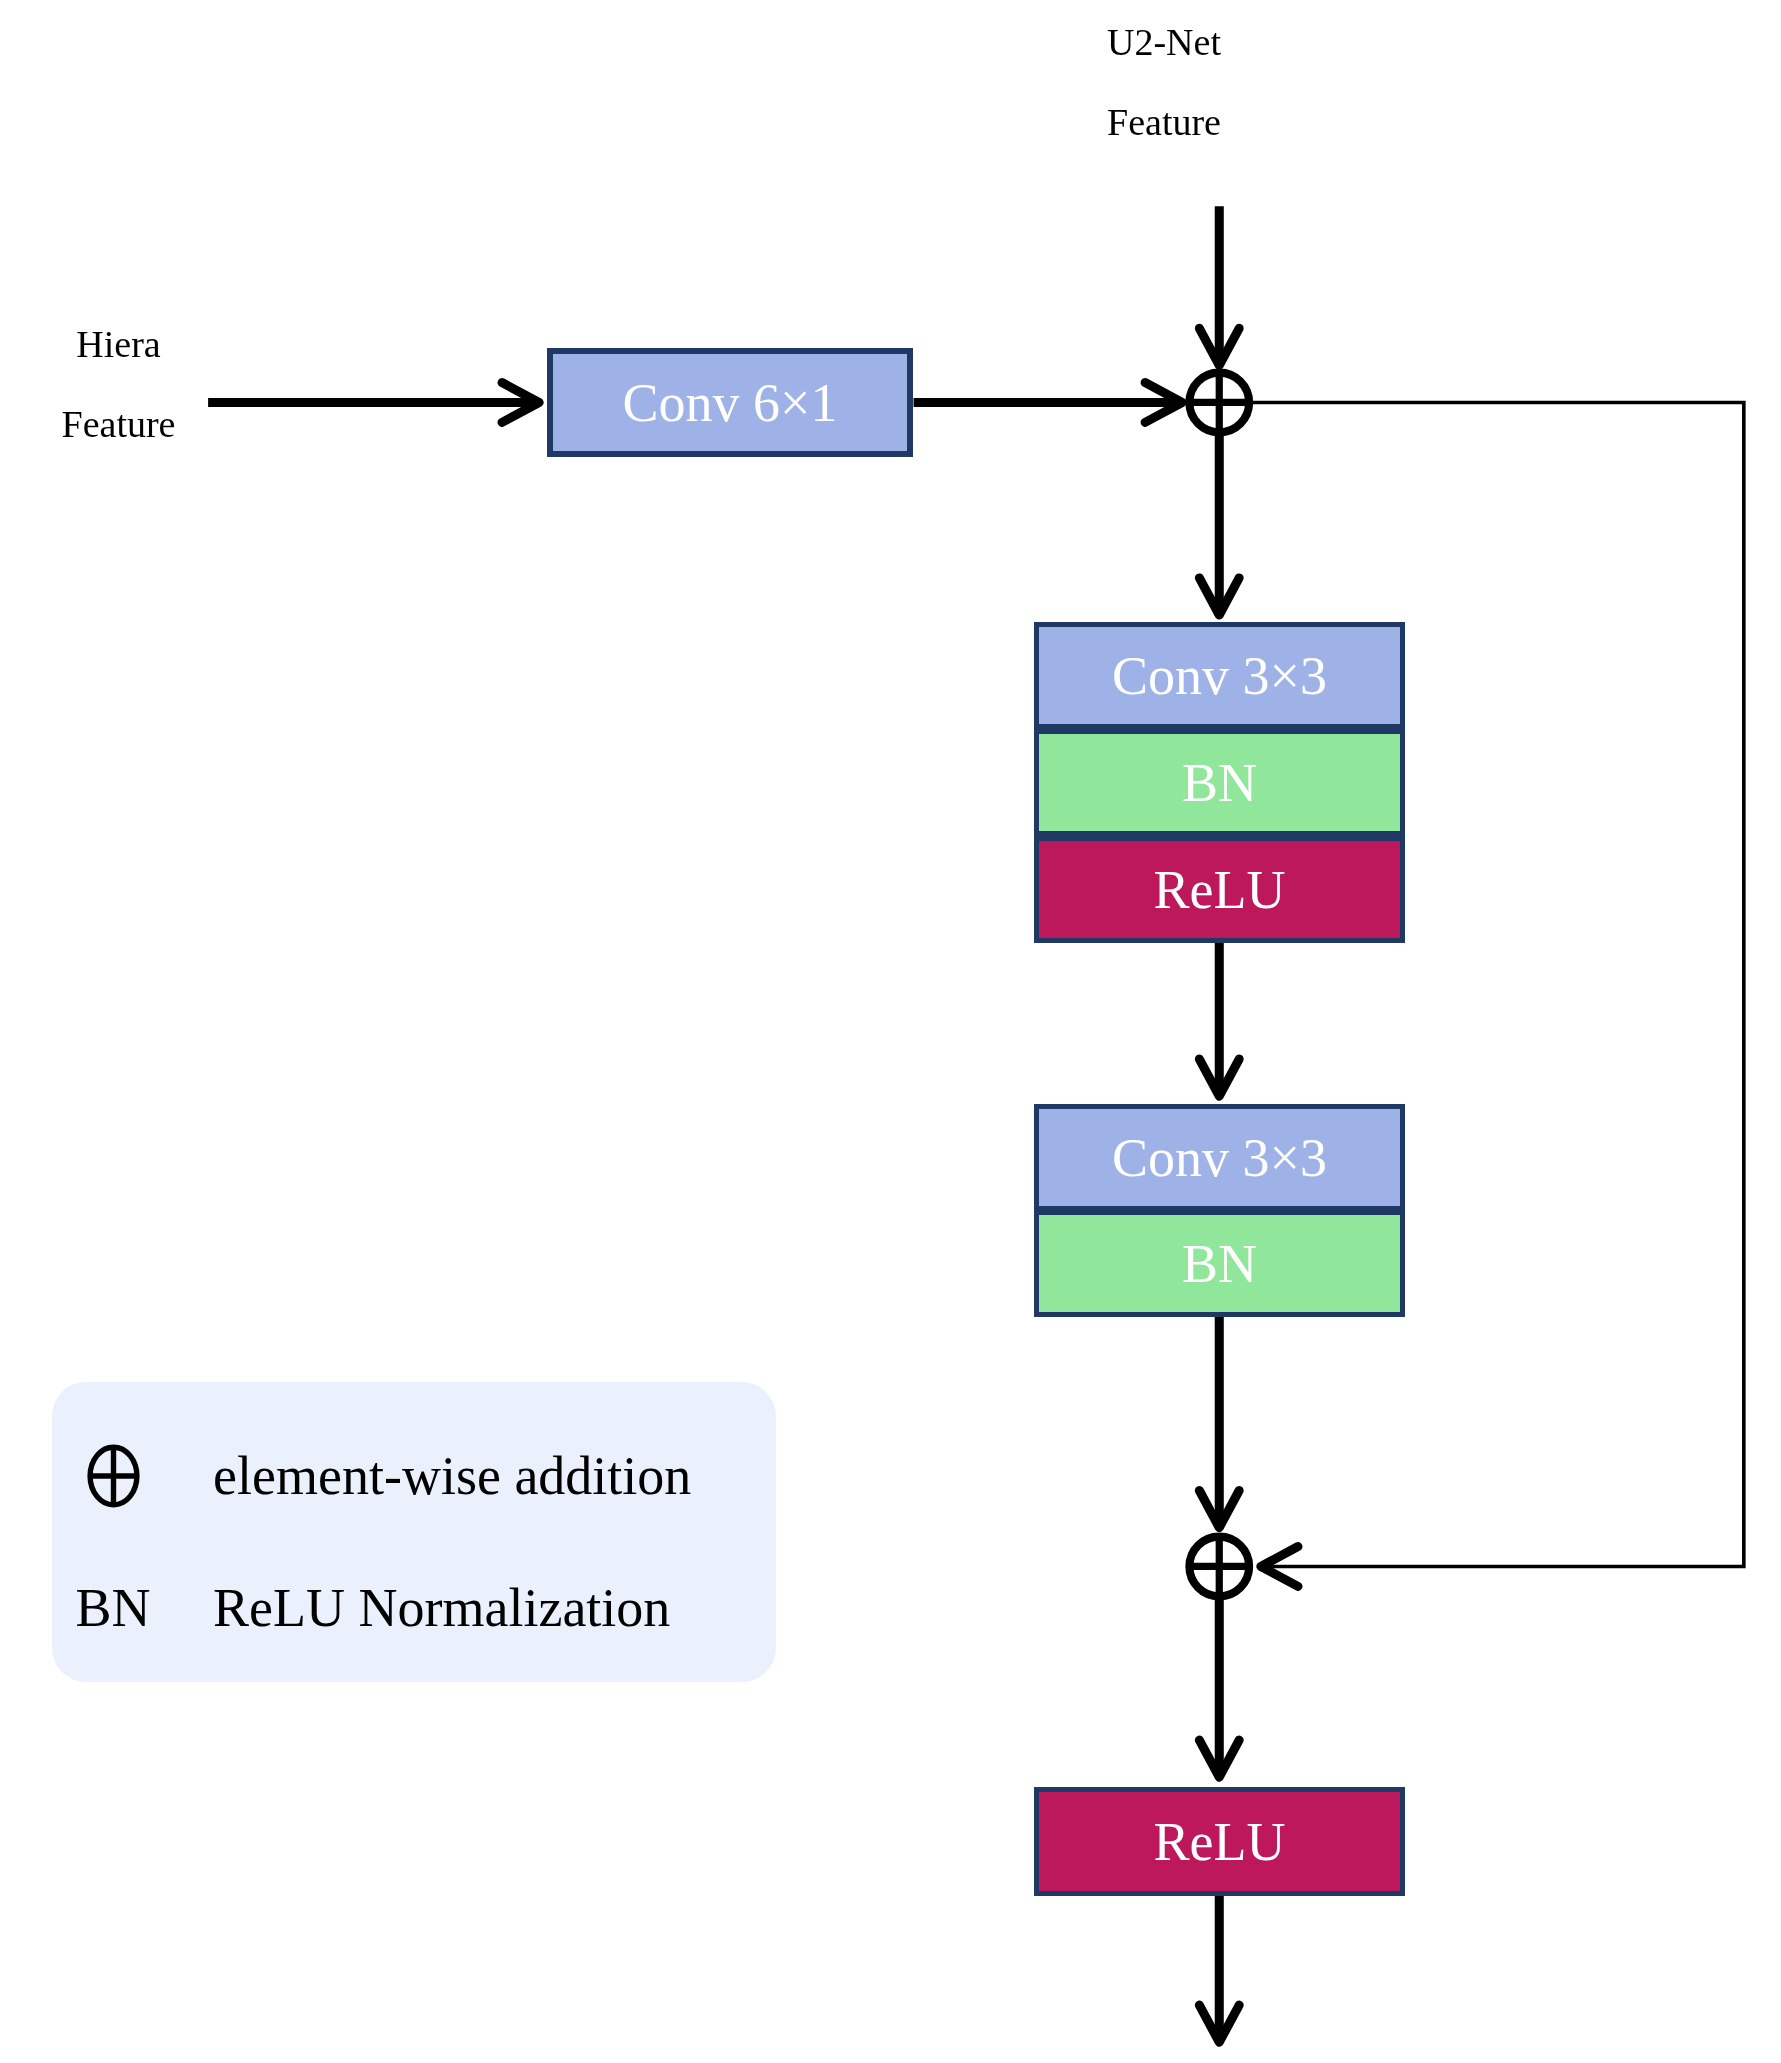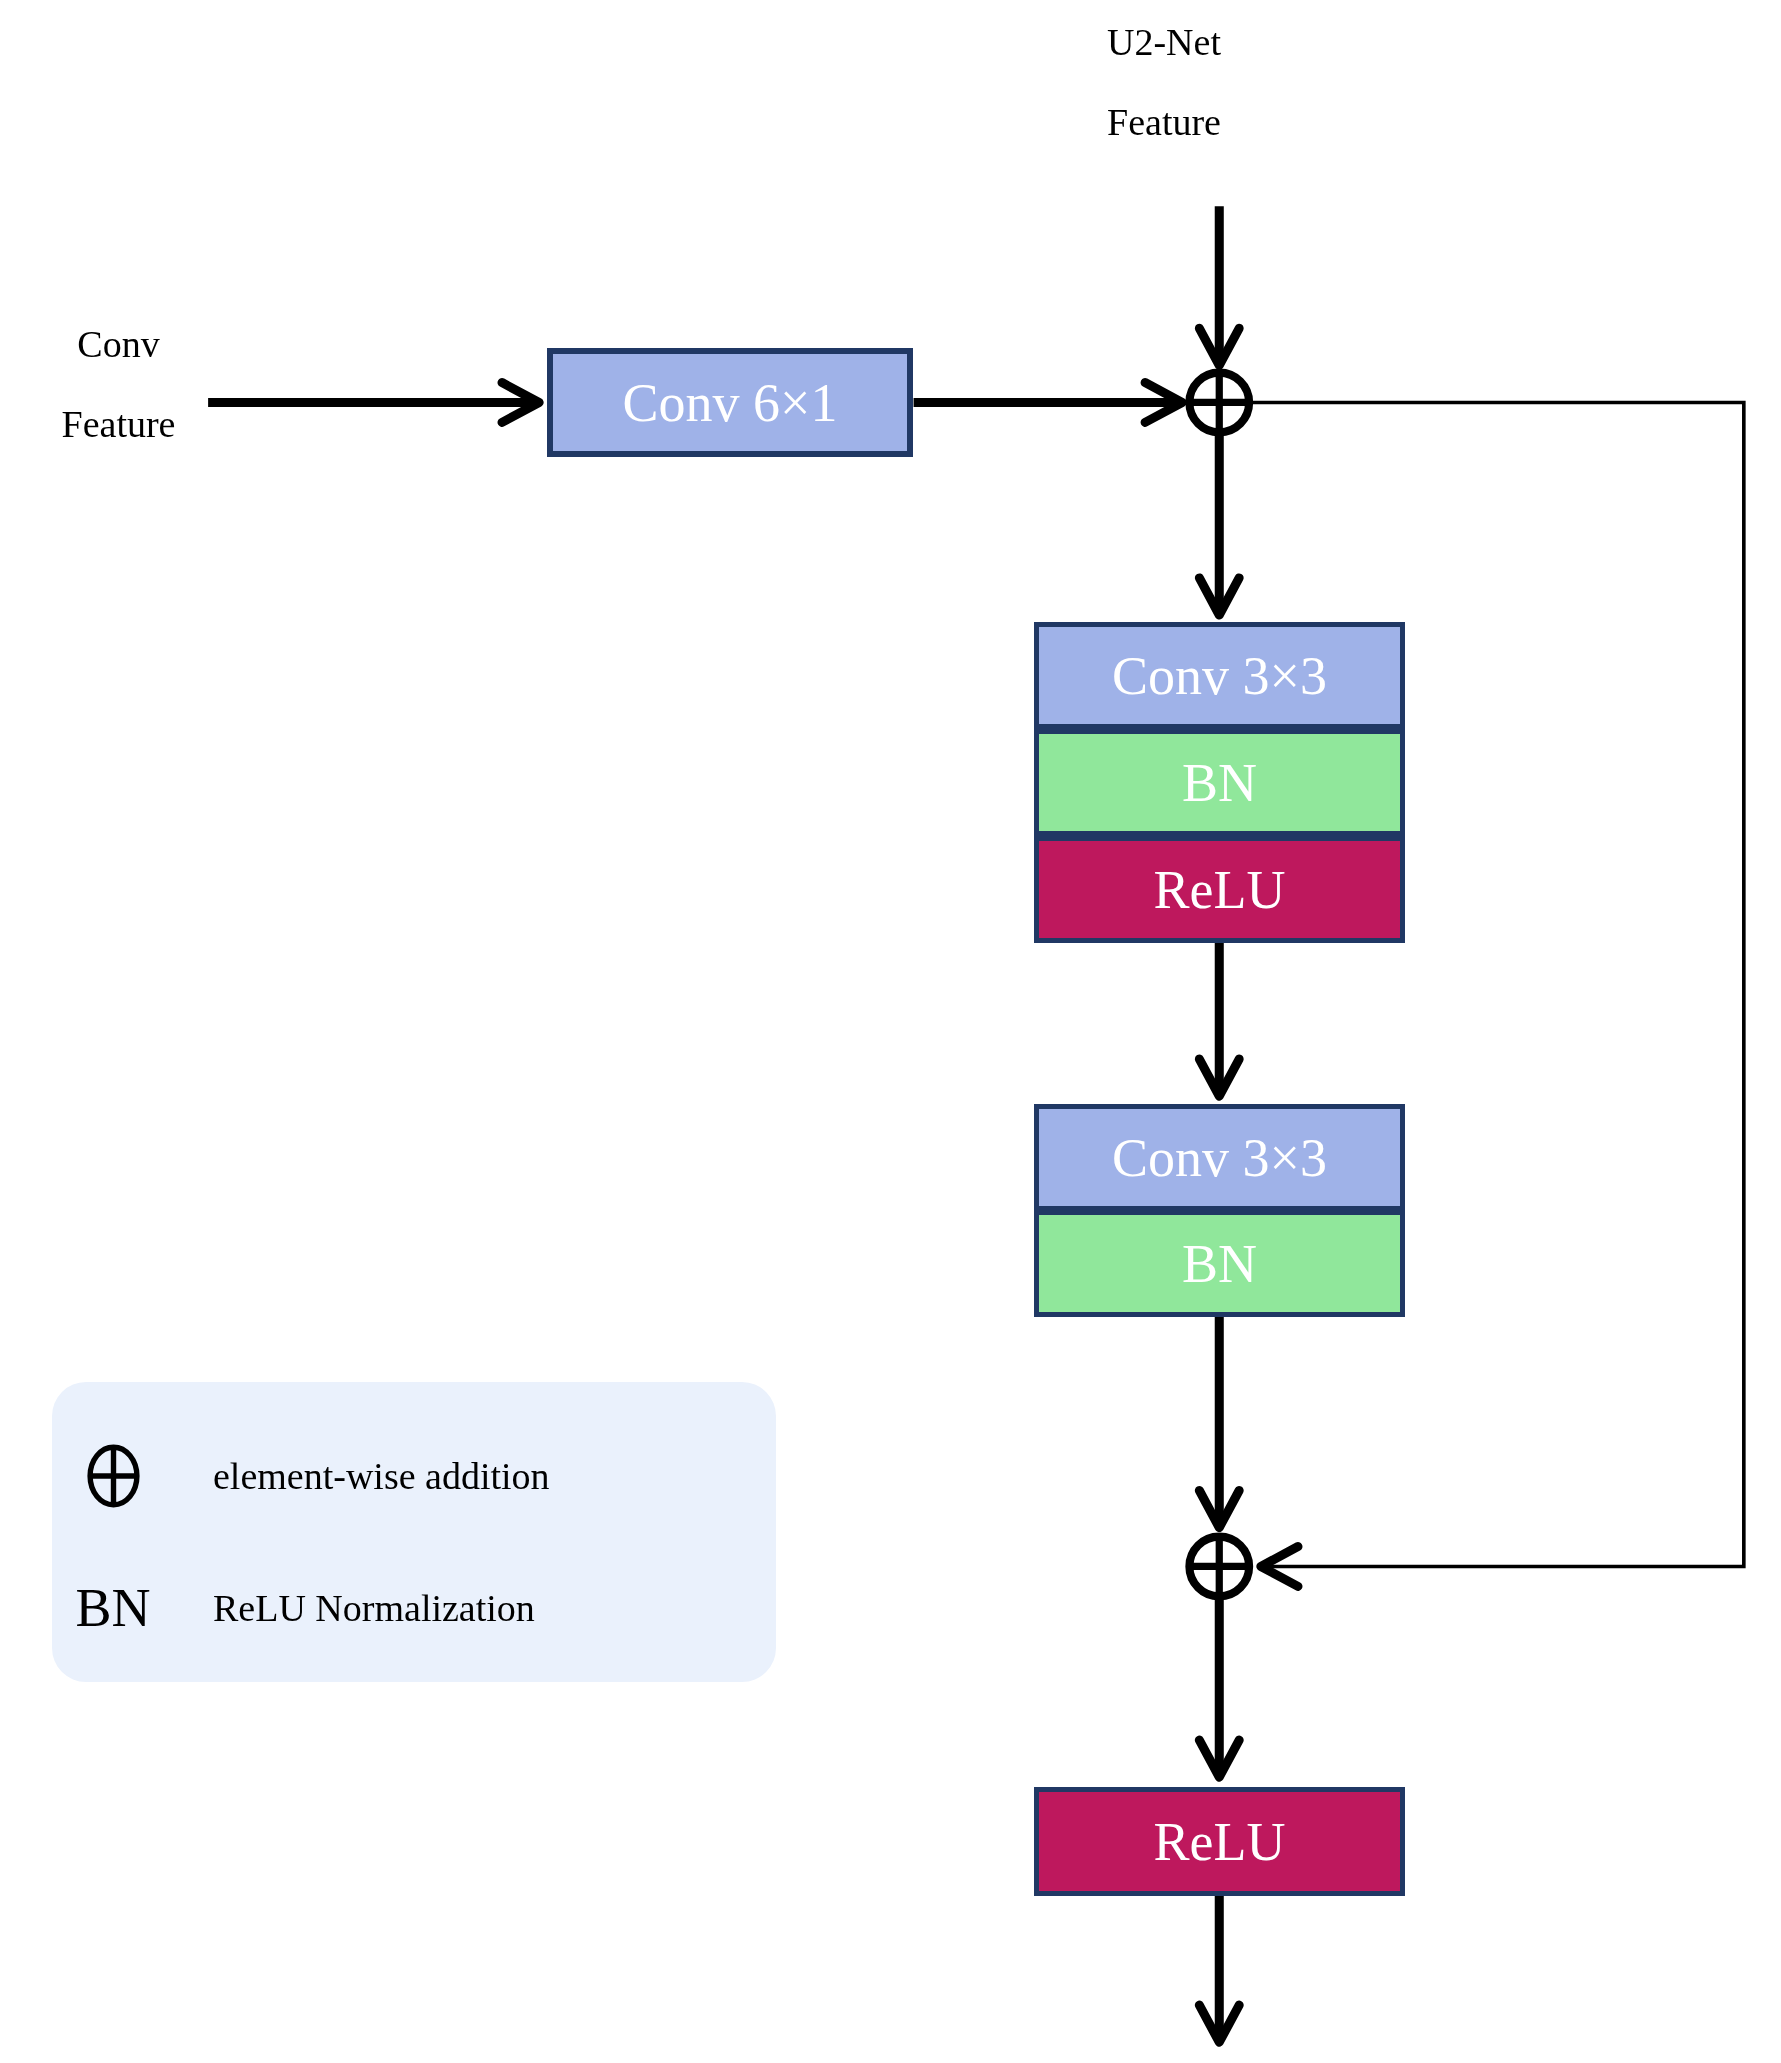--- a/index.html
+++ b/index.html
@@ -41,21 +41,21 @@
     position:absolute;left:11px;right:9px;height:81px;
     display:flex;align-items:center;
   }
   #legend-row-add{top:53px;}
   #legend-row-bn{top:185px;}
   .legend-key{
     width:100px;display:flex;align-items:center;justify-content:center;
     font-size:54px;color:#000;
   }
   .legend-text{
-    margin-left:50px;font-size:38px;color:#000;white-space:nowrap;
+    margin-left:50px;font-size:54px;color:#000;white-space:nowrap;
   }
 </style>
 </head>
 <body>
 
 <svg class="layer" width="1781" height="2063" viewBox="0 0 1969 2281">
   <defs>
     <marker id="ah" markerUnits="userSpaceOnUse" markerWidth="64" markerHeight="68" refX="53" refY="34" orient="auto-start-reverse">
       <path d="M12,12 L53,34 L12,56" fill="none" stroke="#000" stroke-width="10" stroke-linecap="round" stroke-linejoin="round"></path>
     </marker>
@@ -84,21 +84,21 @@
     <line x1="1348" y1="1699" x2="1348" y2="1765" stroke="#000" stroke-width="8"></line>
   </g>
 </svg>
 
 <div class="io-label" id="u2net-label">
   <div>U2-Net</div>
   <div>Feature</div>
 </div>
 
 <div class="io-label" id="hiera-label">
-  <div>Conv</div>
+  <div>Hiera</div>
   <div>Feature</div>
 </div>
 
 <div class="block conv" id="conv1x1">Conv 6×1</div>
 
 <div class="block conv" id="s1-conv">Conv 3×3</div>
 <div class="block bn" id="s1-bn">BN</div>
 <div class="block relu" id="s1-relu">ReLU</div>
 
 <div class="block conv" id="s2-conv">Conv 3×3</div>

